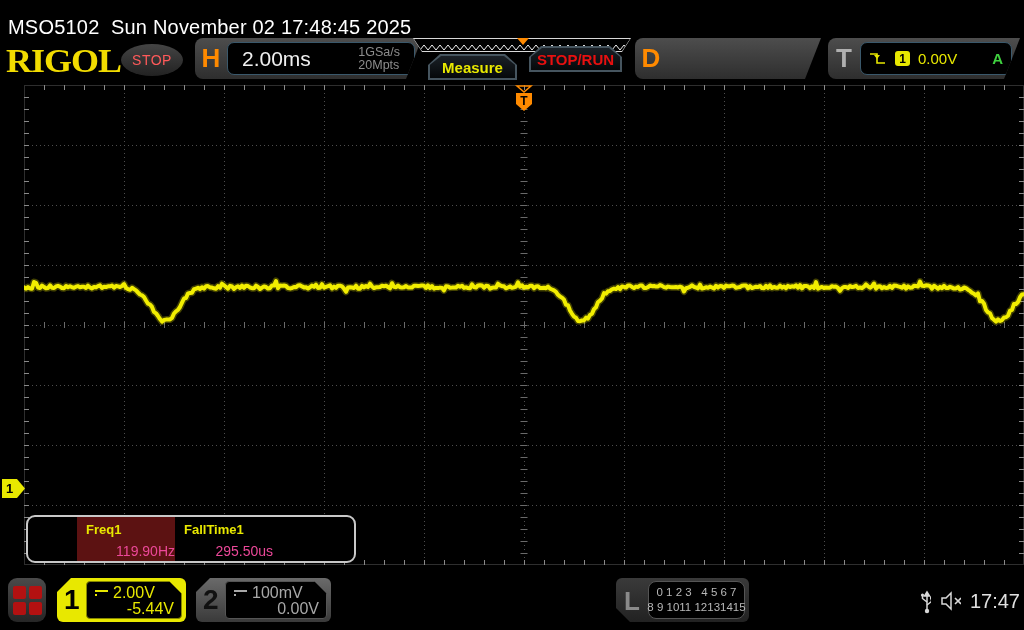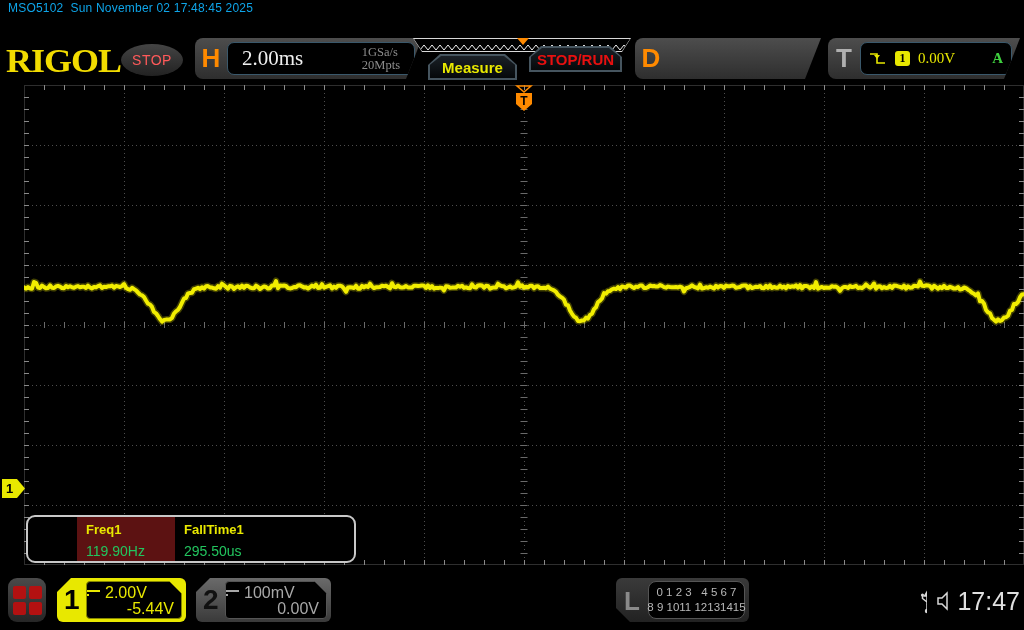--- a/index.html
+++ b/index.html
@@ -4,21 +4,21 @@
 <style>
   * { margin:0; padding:0; box-sizing:border-box; }
   html,body { background:#000; }
   #screen {
     position:relative; width:1024px; height:630px; background:#000;
     font-family:"Liberation Sans", sans-serif; overflow:hidden; color:#ddd;
   }
   .abs { position:absolute; }
 
   
-  #titlebar { left:8px; top:1px; font-size:12px; color:#0ea5e9; letter-spacing:0.2px; }
+  #titlebar { left:8px; top:16px; font-size:20px; color:#ffffff; letter-spacing:0.2px; }
 
   
   #logo {
     left:6px; top:40px; font-family:"Liberation Serif", serif; font-weight:bold;
     font-size:36px; color:#f2dc00; letter-spacing:-1px; transform:scaleY(0.92);
   }
   #stop-badge {
     left:121px; top:44px; width:62px; height:32px; border-radius:50%;
     background:linear-gradient(#444,#222); display:flex; align-items:center; justify-content:center;
   }
@@ -26,21 +26,21 @@
 
   .group {
     background:linear-gradient(#4d4d4d,#2e2e2e);
     clip-path:polygon(0 0, 100% 0, calc(100% - 16px) 100%, 0 100%);
     border-radius:8px 0 0 8px;
     display:flex; align-items:center;
   }
   .group .glabel { font-size:26px; font-weight:bold; width:32px; text-align:center; }
   .inner-box {
     background:#000; border:1px solid #3a586b; border-radius:7px;
-    height:33px; display:flex; align-items:center;font-family:Liberation Serif, serif;
+    height:33px; display:flex; align-items:center;
   }
   #h-group { left:195px; top:38px; width:227px; height:41px; }
   #h-group .glabel { color:#ff8a00; }
   #h-inner { width:188px; margin-left:0px; padding:0 8px 0 14px; }
   #h-timebase { font-size:21px; color:#f0f0f0; flex:1; }
   #h-rates { color:#8d8d8d; font-size:12.5px; line-height:13px; padding-right:6px; }
 
   #overview-strip { left:413px; top:38px; width:218px; height:14px;
     background:#d8d8d8; clip-path:polygon(0 0,100% 0,calc(100% - 9px) 100%,9px 100%); }
   #overview-strip .inner { position:absolute; left:1px; top:1px; right:1px; bottom:1px;
@@ -72,41 +72,41 @@
   #t-level { color:#e8e800; font-size:15px; flex:1; }
   #t-mode { color:#3fd13f; font-size:15px; font-weight:bold; }
 
   
   #meas-panel { left:26px; top:515px; width:330px; height:48px; background:#000;
     border:2px solid #c8c8c8; border-radius:9px; display:flex; overflow:hidden; z-index:5; }
   .meas-cell { width:98px; height:100%; padding:5px 0 0 9px; }
   .meas-cell.sel { background:#5c1212;margin-left:21px; }
   #meas-spacer { width:28px; }
   .meas-label { color:#e8e800; font-size:13px; font-weight:bold; }
-  .meas-value { color:#22c55e; font-size:14px; margin-top:6px; }
+  .meas-value { color:#ec4899; font-size:14px; margin-top:6px;text-align:right; }
 
   
   #plot { left:24px; top:85px; }
   #ch1-flag { left:2px; top:479px; width:23px; height:19px; background:#e8e800;
     clip-path:polygon(0 0, 15px 0, 100% 50%, 15px 100%, 0 100%);
     color:#000; font-size:13px; font-weight:bold; display:flex; align-items:center; padding-left:4px; z-index:4; }
 
   
   #menu-icon { left:8px; top:578px; width:38px; height:44px; border-radius:9px;
     background:linear-gradient(#4a4a4a,#262626); display:grid; grid-template-columns:13px 13px;
     grid-template-rows:13px 13px; gap:3px; align-content:center; justify-content:center; }
   #menu-icon i { background:#b31111; border-radius:2px; }
 
   .ch-box { top:578px; height:44px; }
   .ch-outer { position:absolute; left:0; top:0; width:100%; height:100%;
     clip-path:polygon(14px 0, 100% 0, 100% 100%, 0 100%, 0 14px); border-radius:0 6px 6px 6px; }
   .ch-num { position:absolute; left:7px; top:6px; font-size:28px; font-weight:bold; }
   .ch-inner { position:absolute; left:29px; top:3px; right:4px; bottom:3px; background:#000;
     clip-path:polygon(0 0, calc(100% - 13px) 0, 100% 13px, 100% 100%, 0 100%);
-    border-radius:4px; padding:2px 7px 0 0; font-size:16px; }
+    border-radius:4px; padding:2px 7px 0 8px; font-size:16px; }
   .ch-row1 { display:flex; align-items:center; gap:5px; }
   .ch-row2 { text-align:right; margin-top:-2px; }
   .coupling-icon { display:inline-block; width:13px; }
   .coupling-icon b { display:block; height:2px; margin-bottom:2px; }
   .coupling-icon s { display:block; height:2px; background:none !important;
     background-image:linear-gradient(to right, currentColor 0 2px, transparent 2px 4px) !important; }
   #ch1-box { left:57px; width:129px; }
   #ch1-box .ch-outer { background:#e8e800; }
   #ch1-box .ch-num { color:#000; }
   #ch1-box .ch-inner { color:#e8e800; border:1px solid #888800; }
@@ -118,21 +118,21 @@
   #la-box { left:616px; top:578px; width:133px; height:44px;
     background:linear-gradient(#3a3a3a,#222); clip-path:polygon(0 0,100% 0,100% 100%,14px 100%,0 calc(100% - 14px));
     border-radius:6px; }
   #la-label { position:absolute; left:8px; top:8px; font-size:26px; font-weight:bold; color:#8a8a8a; }
   #la-inner { position:absolute; left:32px; top:3px; right:4px; bottom:3px; background:#000;
     border:1px solid #555; border-radius:8px; color:#b8b8b8; font-size:11.5px;
     display:flex; flex-direction:column; justify-content:center; align-items:center; line-height:15px; }
   #la-inner div { white-space:pre; }
 
   #status-right { left:920px; top:583px; width:100px; height:36px; display:flex; align-items:center; gap:9px; }
-  #clock { color:#e0e0e0; font-size:25px; }
+  #clock { color:#e0e0e0; font-size:20px; }
 </style>
 </head>
 <body>
 
 <div id="screen">
 
   <div id="titlebar" class="abs"><span>MSO5102</span>&nbsp; <span>Sun November 02 17:48:45 2025</span></div>
 
   <div id="logo" class="abs">RIGOL</div>
   <div id="stop-badge" class="abs">

